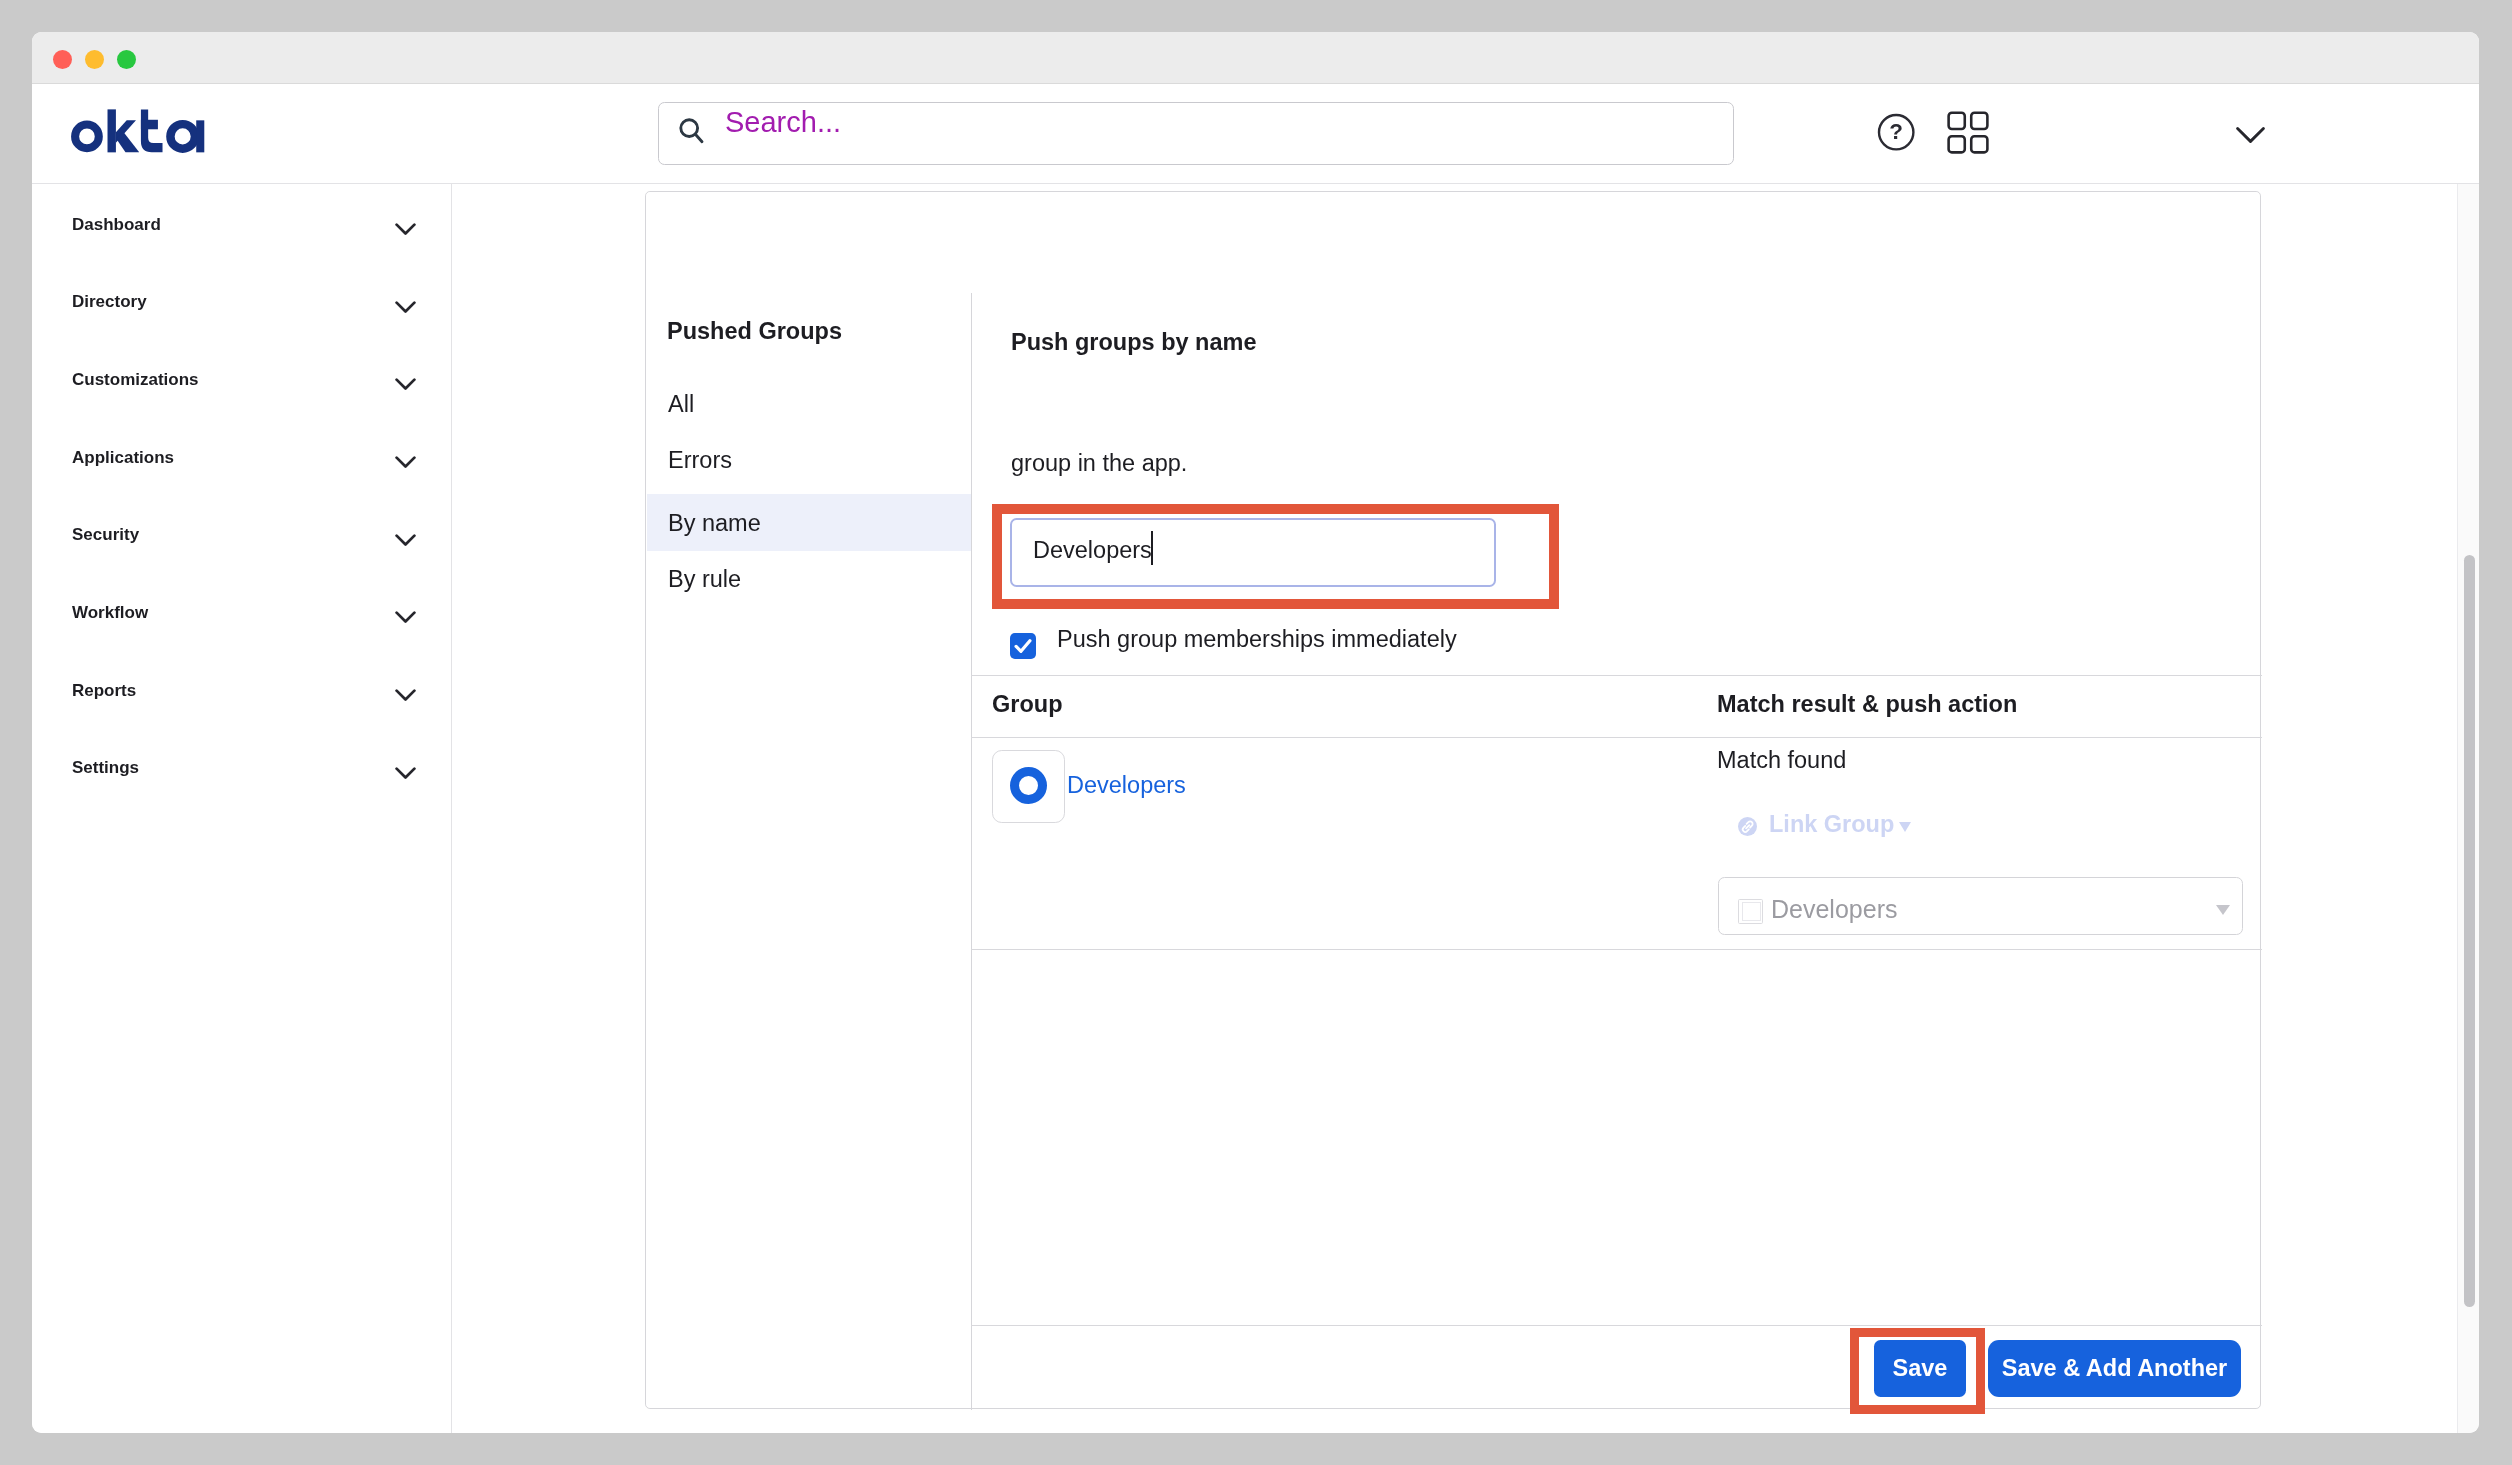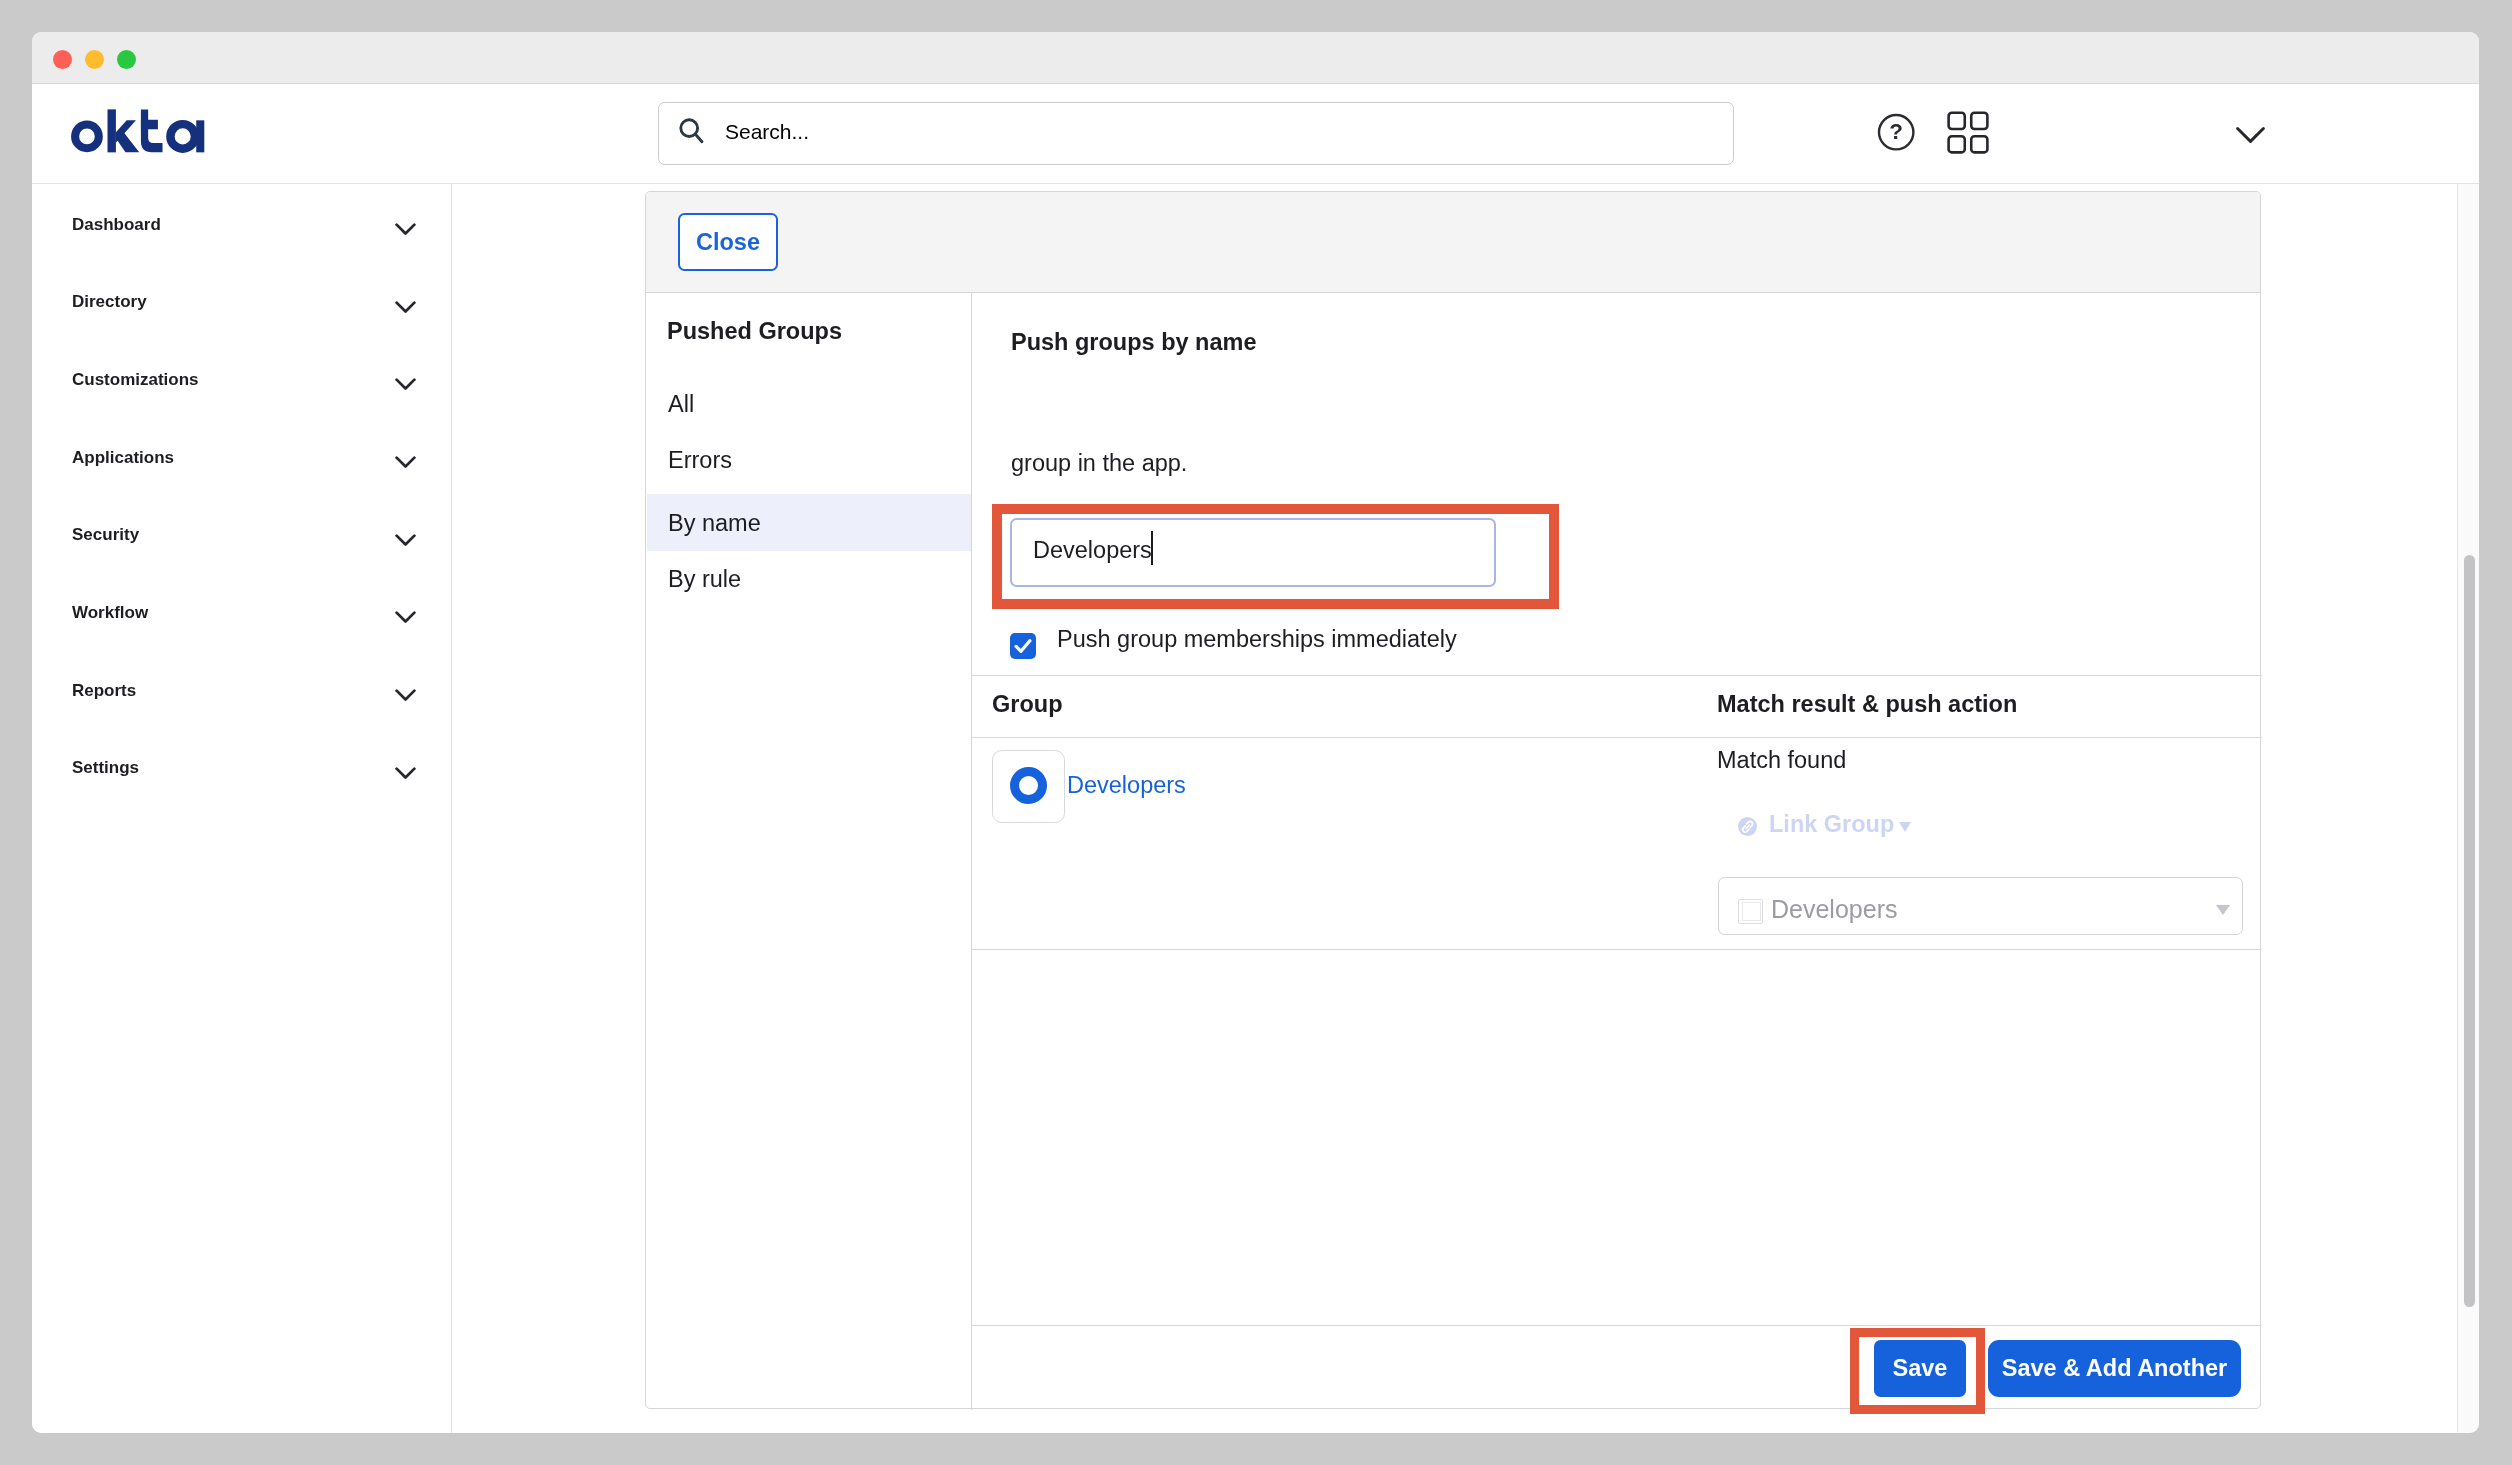--- a/index.html
+++ b/index.html
@@ -10,21 +10,21 @@
   position:absolute; left:32px; top:32px; width:2447px; height:1401px;
   background:#fff; border-radius:9.7px; overflow:hidden;
   
 }
 #titlebar { position:absolute; left:0; top:0; width:100%; height:52px; background:#ececec; border-bottom:0.8px solid #dadada; }
 .light { position:absolute; top:18px; width:19.4px; height:19.4px; border-radius:50%; }
 #header { position:absolute; left:0; top:52px; width:100%; height:100px; background:#fff; border-bottom:0.8px solid #e3e3e6; }
 #sidebar { position:absolute; left:0; top:152px; width:420px; height:1249px; background:#fff; border-right:0.8px solid #e3e3e6; }
 .navitem { position:absolute; left:40px; font-size:17px; font-weight:bold; color:#1d1d22; line-height:1; }
 #searchbox { position:absolute; left:626px; top:18px; width:1076px; height:63px; border:1.6px solid #c9c9ce; border-radius:6.5px; background:#fff; }
-#searchtxt { position:absolute; left:66px; top:18px; font-size:21px; color:#000000; line-height:1; }
+#searchtxt { position:absolute; left:66px; top:5px; font-size:29px; color:#a21caf; line-height:1; }
 #userblock { position:absolute; left:1961px; top:18px; width:259px; text-align:center; font-size:23.5px; line-height:32px; color:#1d1d22; white-space:nowrap; }
 #card { position:absolute; left:613px; top:159px; width:1616px; height:1218px; background:#fff; border:0.8px solid #d6d6da; border-radius:4.9px; }
 #toolbar { position:absolute; left:0; top:0; width:100%; height:101px; background:#f4f4f5; border-bottom:0.8px solid #d6d6da; border-radius:4.9px 4.9px 0 0; }
 #closebtn { position:absolute; left:32px; top:21px; width:100px; height:58px; background:#fff; border:2.4px solid #1b62dd; border-radius:6.5px; color:#1b62dd; font-size:23.5px; font-weight:bold; display:flex; align-items:center; justify-content:center; }
 #coldiv { position:absolute; left:325px; top:101px; width:0.8px; height:1117px; background:#d6d6da; }
 .t { position:absolute; line-height:1; font-size:23.5px; }
 .b { font-weight:bold; }
 #selrow { position:absolute; left:0.8px; top:302px; width:324px; height:57px; background:#edf0fa; }
 .hline { position:absolute; background:#d8d8dc; height:0.8px; }
 #orange1 { position:absolute; left:346px; top:312px; width:567px; height:105px; border:10.5px solid #e2563a; }
@@ -121,23 +121,20 @@
       </svg>
     <svg class="abs" style="left:363px; top:505px;" width="21" height="13" viewBox="0 0 26 16">
         <path d="M2 2 L13 13 L24 2" fill="none" stroke="#26262c" stroke-width="3.4" stroke-linecap="round" stroke-linejoin="round"></path>
       </svg>
     <svg class="abs" style="left:363px; top:583px;" width="21" height="13" viewBox="0 0 26 16">
         <path d="M2 2 L13 13 L24 2" fill="none" stroke="#26262c" stroke-width="3.4" stroke-linecap="round" stroke-linejoin="round"></path>
       </svg>
   </div>
 
   <div id="card">
-    <div id="toolbar">
-      <div id="closebtn">Close</div>
-    </div>
     <div id="coldiv"></div>
 
     <div id="selrow"></div>
     <div class="t b" style="left:21px; top:128px;">Pushed Groups</div>
     <div class="t" style="left:22px; top:201px;">All</div>
     <div class="t" style="left:22px; top:257px;">Errors</div>
     <div class="t" style="left:22px; top:320px;">By name</div>
     <div class="t" style="left:22px; top:376px;">By rule</div>
 
     <div class="t b" style="left:365px; top:139px;">Push groups by name</div>

